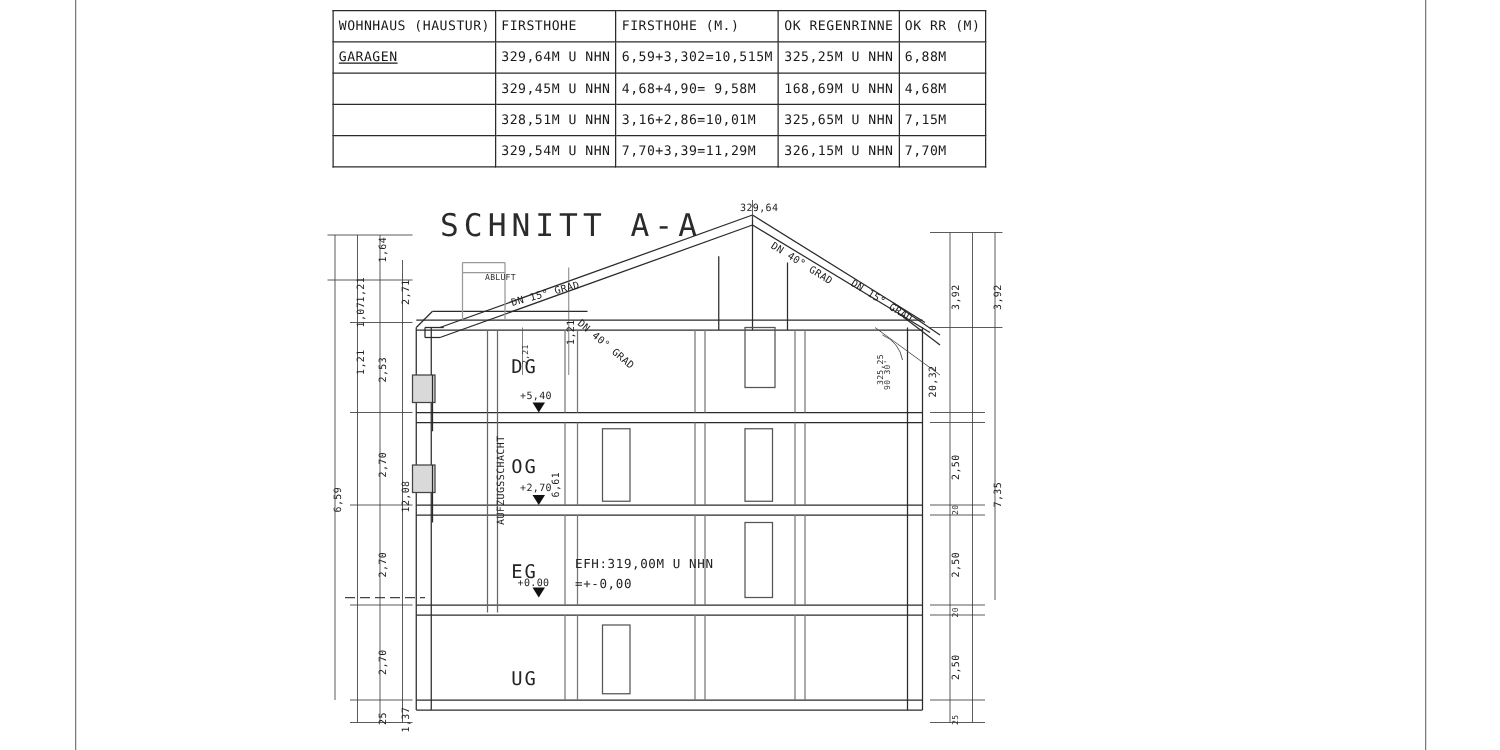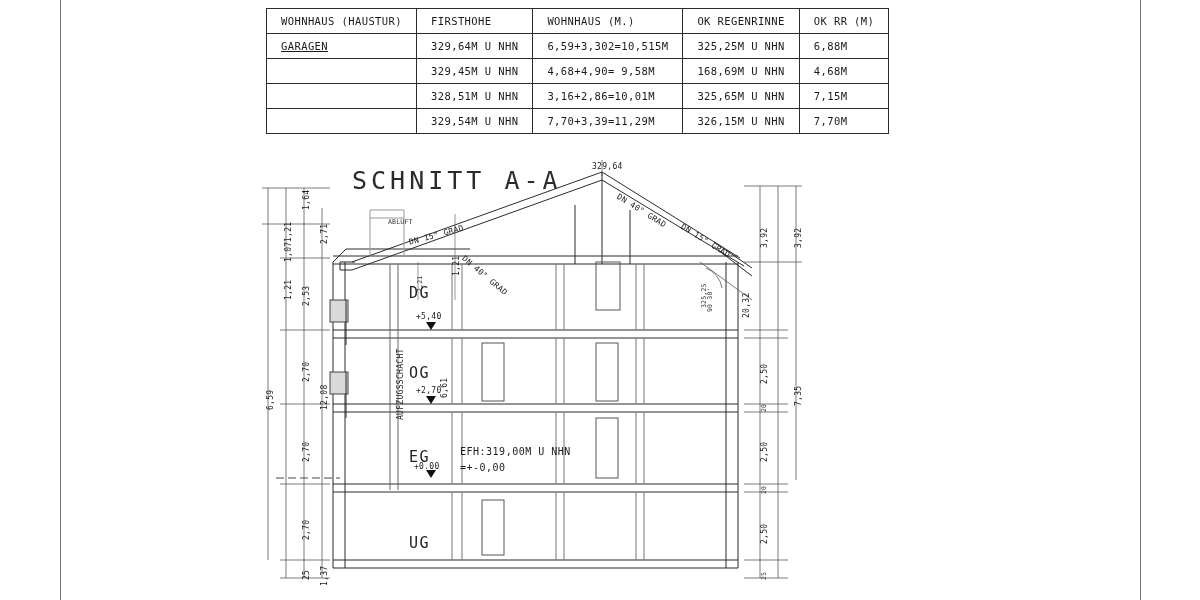--- a/index.html
+++ b/index.html
@@ -17,21 +17,21 @@
   .frame-right{position:absolute;left:1140px;top:0;width:1px;height:600px;background:#7a7a7a;}
 
   
   .table{
     position:absolute;left:266px;top:8px;
     border-collapse:collapse;
     font-size:10.5px;letter-spacing:.4px;
   }
   .table th,.table td{
     border:1px solid #2b2b2b;
-    padding:3px 14px;
+    padding:3px 4px;
     text-align:left;
     white-space:nowrap;
     font-weight:normal;
     height:18px;
   }
   .table th{font-weight:normal;}
   .table .nb{text-decoration:underline;}
 
   
   .title{
@@ -64,21 +64,21 @@
 <div class="sheet">
 
   <div class="frame-left"></div>
   <div class="frame-right"></div>
 
   <table class="table">
     <thead>
       <tr>
         <th>WOHNHAUS (HAUSTUR)</th>
         <th>FIRSTHOHE</th>
-        <th>WOHNHAUS (M.)</th>
+        <th>FIRSTHOHE (M.)</th>
         <th>OK REGENRINNE</th>
         <th>OK RR (M)</th>
       </tr>
     </thead>
     <tbody>
       <tr>
         <td class="nb">GARAGEN</td>
         <td>329,64M U NHN</td>
         <td>6,59+3,302=10,515M</td>
         <td>325,25M U NHN</td>

